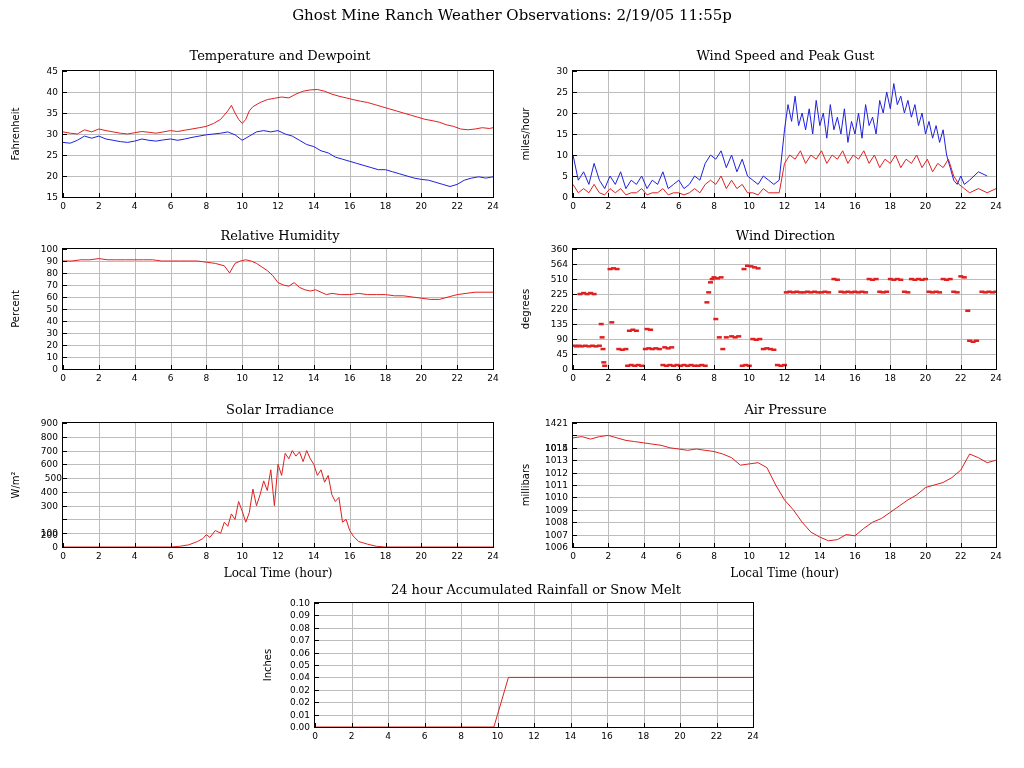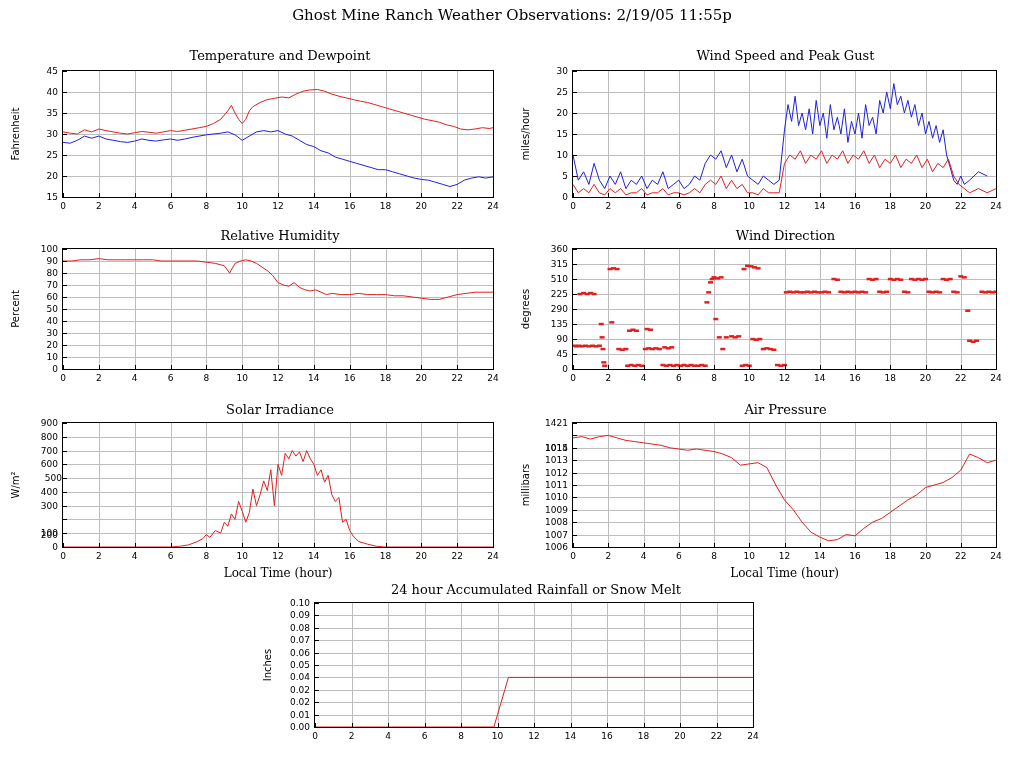--- a/index.html
+++ b/index.html
@@ -461,24 +461,24 @@
       <div class="tickmark" style="left: 282px; bottom: 0px; width: 1px; height: 4px;"></div>
       <div class="tickmark" style="left: 317px; bottom: 0px; width: 1px; height: 4px;"></div>
       <div class="tickmark" style="left: 353px; bottom: 0px; width: 1px; height: 4px;"></div>
       <div class="tickmark" style="left: 388px; bottom: 0px; width: 1px; height: 4px;"></div>
       <div class="tickmark" style="left: 423px; bottom: 0px; width: 1px; height: 4px;"></div>
     </div>
     <div class="ytick" style="top: 369px; left: 536px; width: 32px;">0</div>
     <div class="ytick" style="top: 354px; left: 536px; width: 32px;">45</div>
     <div class="ytick" style="top: 339px; left: 536px; width: 32px;">90</div>
     <div class="ytick" style="top: 324px; left: 536px; width: 32px;">135</div>
-    <div class="ytick" style="top: 309px; left: 536px; width: 32px;">290</div>
+    <div class="ytick" style="top: 309px; left: 536px; width: 32px;">220</div>
     <div class="ytick" style="top: 294px; left: 536px; width: 32px;">225</div>
     <div class="ytick" style="top: 279px; left: 536px; width: 32px;">510</div>
-    <div class="ytick" style="top: 264px; left: 536px; width: 32px;">315</div>
+    <div class="ytick" style="top: 264px; left: 536px; width: 32px;">564</div>
     <div class="ytick" style="top: 249px; left: 536px; width: 32px;">360</div>
     <div class="xtick" style="left: 573px; top: 373px;">0</div>
     <div class="xtick" style="left: 608.25px; top: 373px;">2</div>
     <div class="xtick" style="left: 643.5px; top: 373px;">4</div>
     <div class="xtick" style="left: 678.75px; top: 373px;">6</div>
     <div class="xtick" style="left: 714px; top: 373px;">8</div>
     <div class="xtick" style="left: 749.25px; top: 373px;">10</div>
     <div class="xtick" style="left: 784.5px; top: 373px;">12</div>
     <div class="xtick" style="left: 819.75px; top: 373px;">14</div>
     <div class="xtick" style="left: 855px; top: 373px;">16</div>

